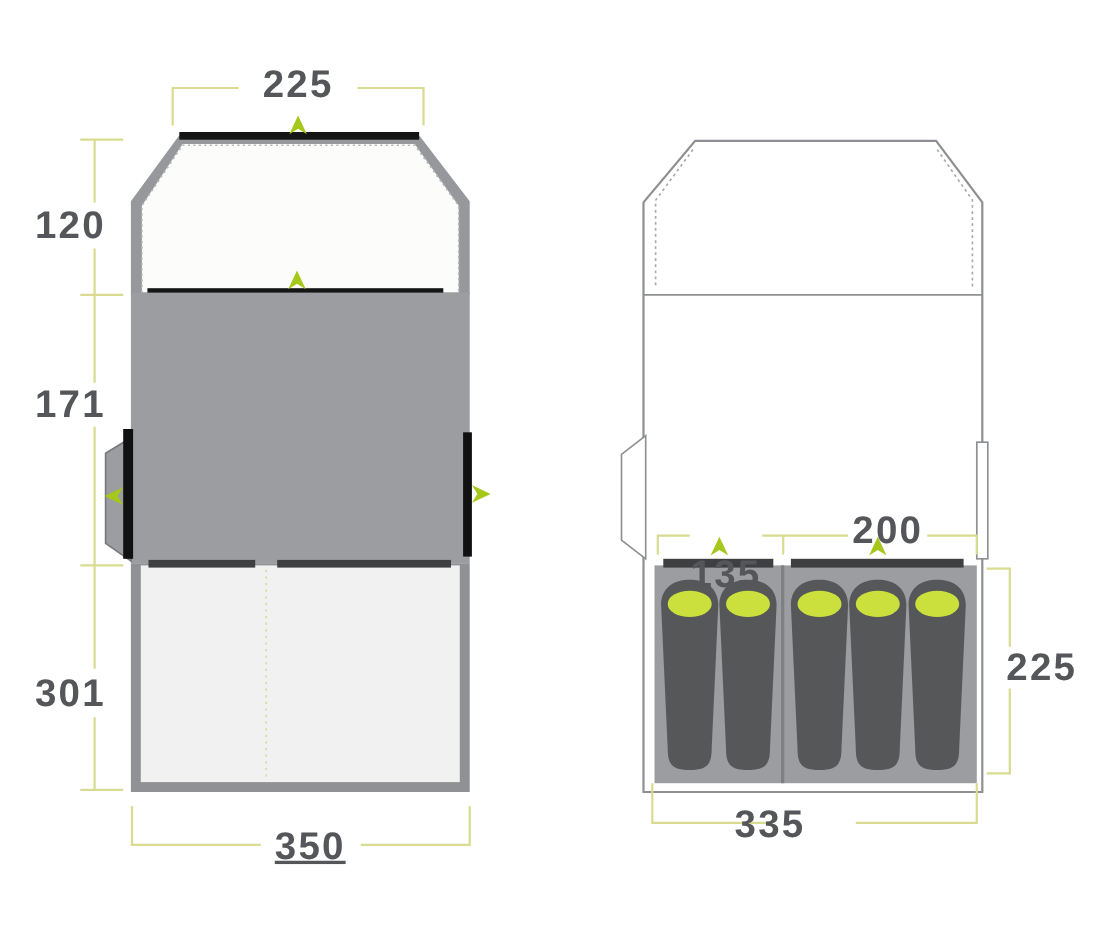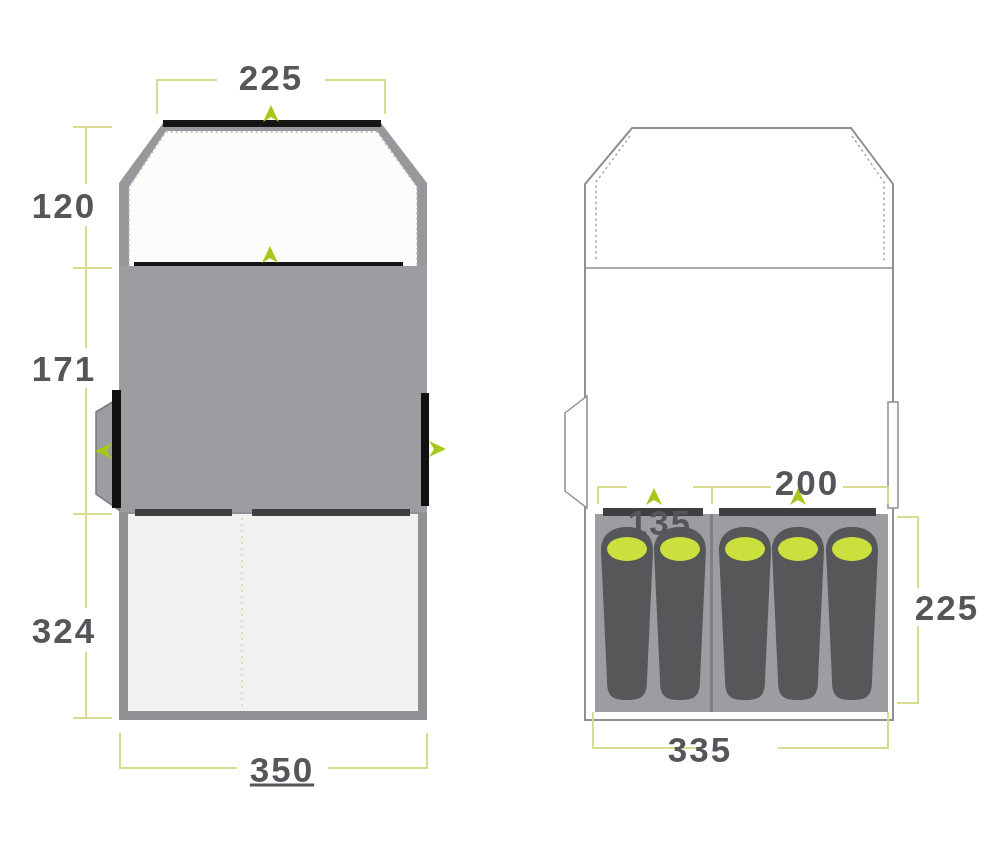--- a/index.html
+++ b/index.html
@@ -106,20 +106,20 @@
       <path d="M17,0 L0,8 L17,16 L12,8 Z" transform="translate(95,443)"></path>
       <path d="M0,0 L17,8 L0,16 L5,8 Z" transform="translate(429,441)"></path>
       <path d="M8,0 L16,17 L8,12 L0,17 Z" transform="translate(646,488)"></path>
       <path d="M8,0 L16,17 L8,12 L0,17 Z" transform="translate(790,488)"></path>
     </g>
   </svg>
 
   <div class="dim-label" style="left:271px;top:77px;">225</div>
   <div class="dim-label" style="left:64px;top:205px;">120</div>
   <div class="dim-label" style="left:64px;top:368px;">171</div>
-  <div class="dim-label" style="left:64px;top:630px;">324</div>
+  <div class="dim-label" style="left:64px;top:630px;">301</div>
   <div class="dim-label" style="left:282px;top:769px;text-decoration:underline;">350</div>
   <div class="dim-label" style="left:660px;top:482px;margin-top:40px;">135</div>
   <div class="dim-label" style="left:807px;top:482px;">200</div>
   <div class="dim-label" style="left:947px;top:607px;">225</div>
   <div class="dim-label" style="left:700px;top:749px;">335</div>
 
 </div>
 
 </body></html>

